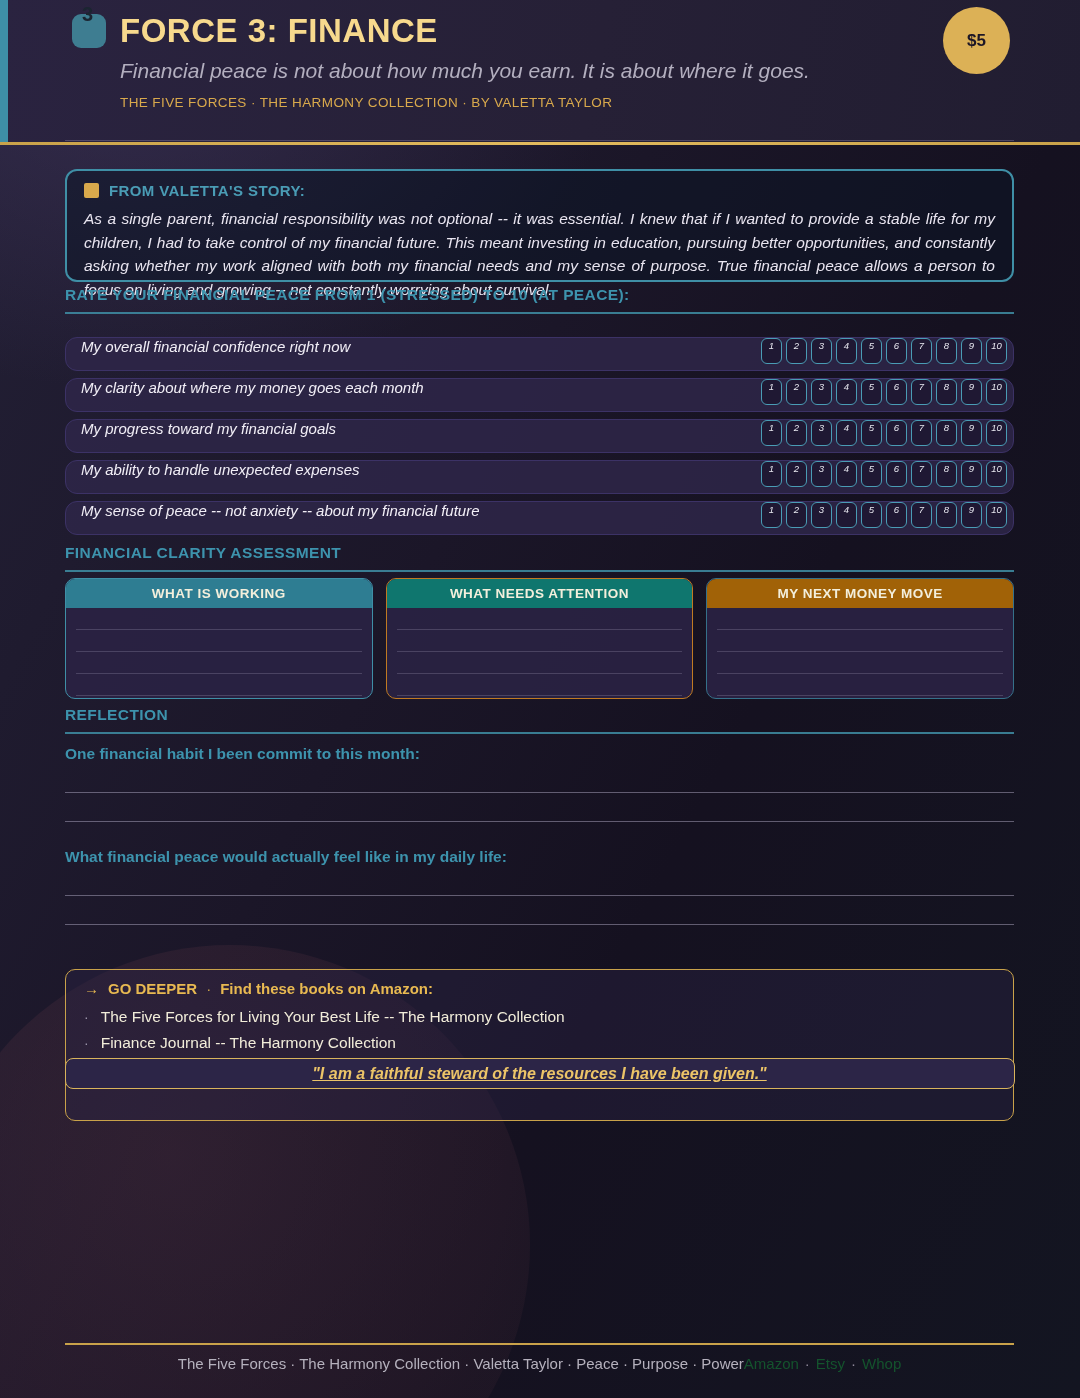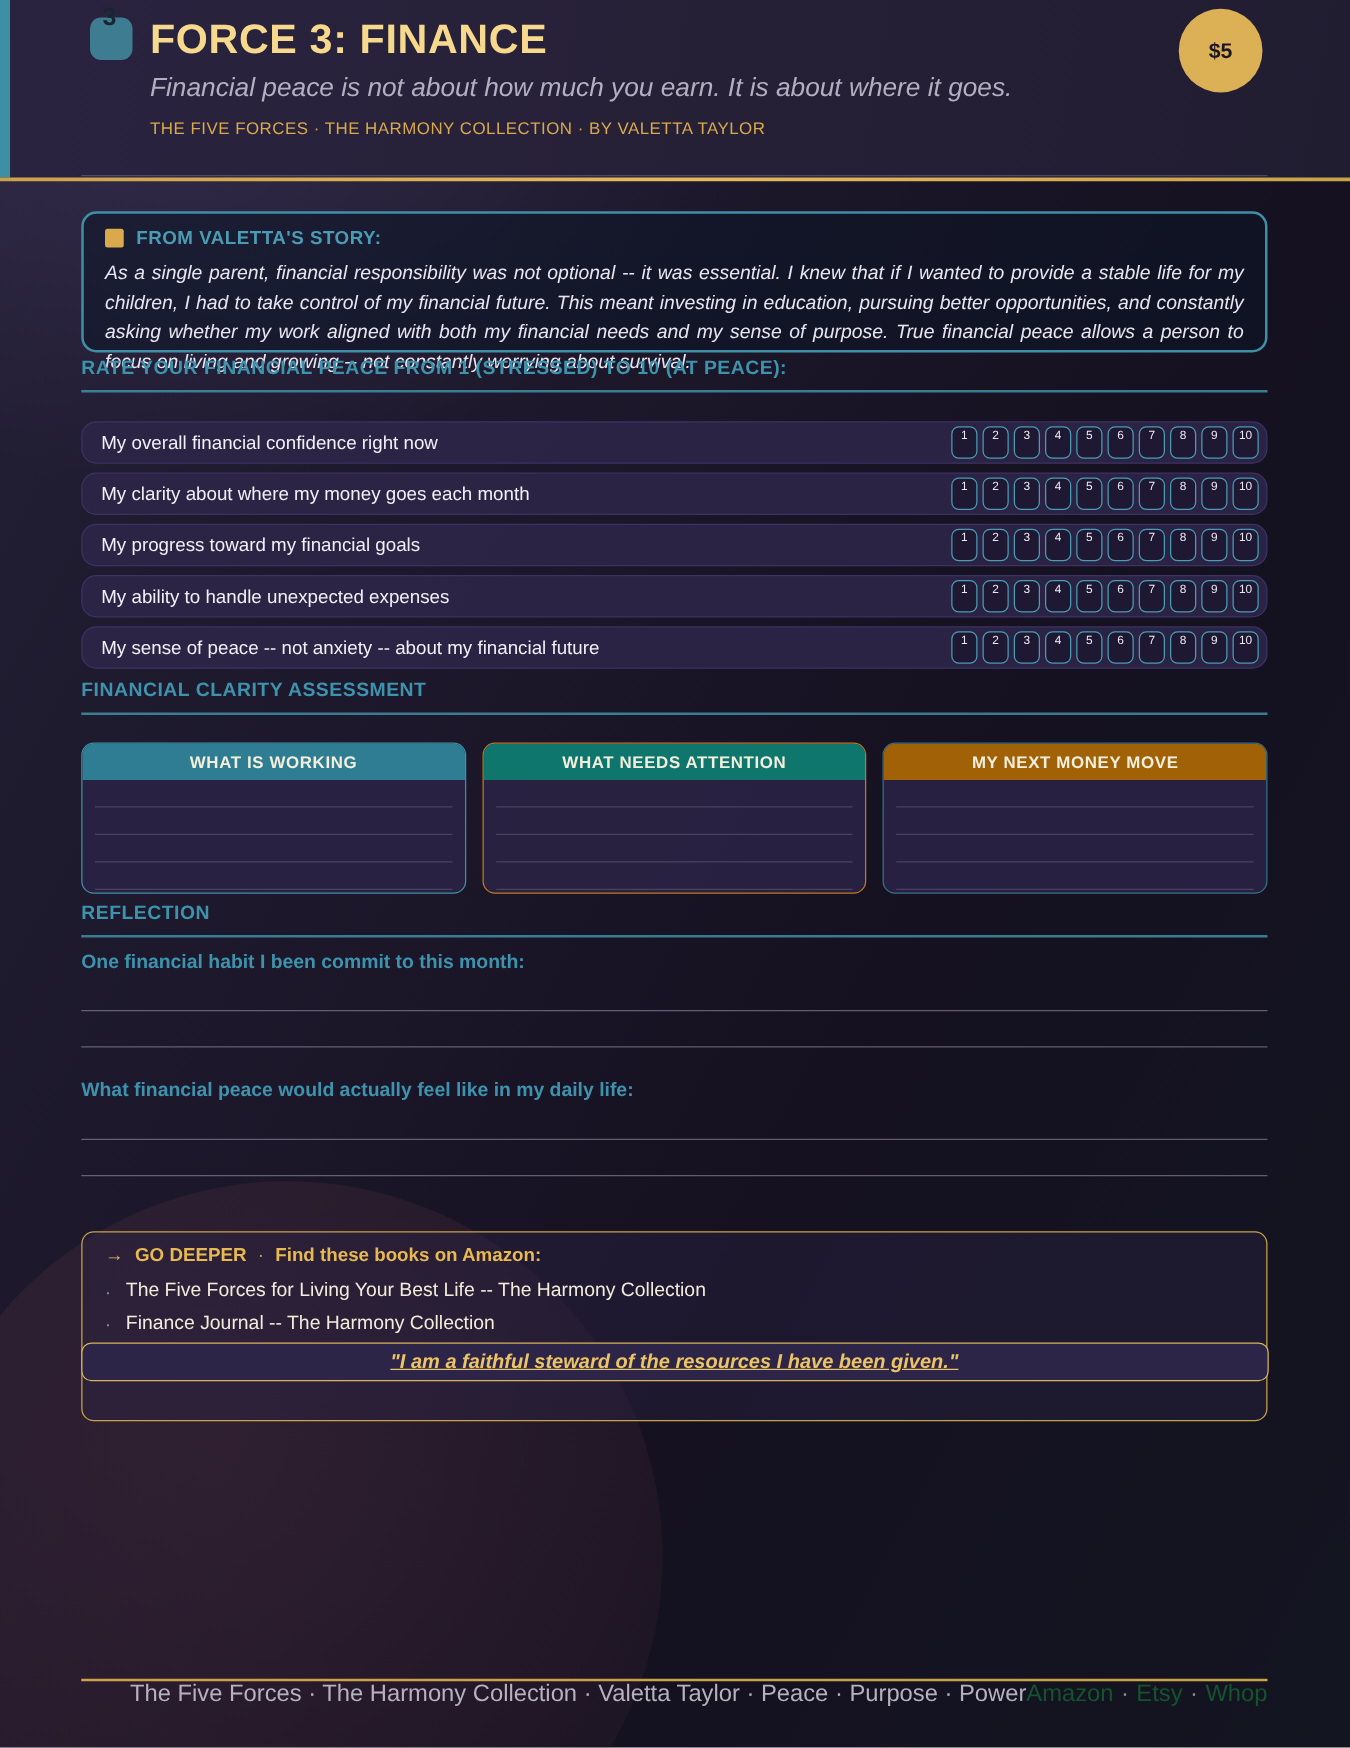--- a/index.html
+++ b/index.html
@@ -79,34 +79,35 @@
   .h-rate { margin-top:4px; position:relative; z-index:0; }
   .h-assess { margin-top:9px; }
   .h-reflect { margin-top:7px; }
 
   
   .rating-rows { margin-top:23px; }
   .rating-row {
     height:34px; margin-bottom:7px;
     background:rgba(45,37,72,0.88);
     border:1px solid #3c3266; border-radius:12px;
-    display:flex; align-items:center; justify-content:space-between;
+    display:flex; justify-content:space-between;
     padding:0 6px 0 15px;
+    font-style:italic;
   }
   .rating-label { font-size:15px; color:#f2eff7; }
   .scale { display:flex; gap:4px; }
   .scale-box {
     width:21px; height:26px;
     border:1px solid #4a9cb5; border-radius:6px;
     background:rgba(22,17,38,0.55);
     font-size:9.5px; color:#e8e8f0; text-align:center; padding-top:2px; line-height:1;
   }
 
   
-  .cards { display:flex; gap:13px; margin-top:22px; }
+  .cards { display:flex; gap:13px; margin-top:6px; }
   .card { flex:1; border-radius:10px; overflow:hidden; background:rgba(42,34,68,0.9); }
   .card-head {
     height:29px; display:flex; align-items:center; justify-content:center;
     font-size:13.5px; font-weight:bold; color:#f3efdc; letter-spacing:0.5px;
   }
   .card-0 { border:1.5px solid #3f8fa6; } .card-0 .card-head { background:#2e7d92; }
   .card-1 { border:1.5px solid #c07a22; } .card-1 .card-head { background:#0f766e; }
   .card-2 { border:1.5px solid #35718a; } .card-2 .card-head { background:#a16207; }
   .card-body { height:90px; padding:0 10px; }
   .card-line { height:22px; border-bottom:1px solid rgba(210,205,230,0.20); }
@@ -137,23 +138,23 @@
     display:flex; align-items:center; justify-content:center;
   }
   .quote-text {
     font-size:16px; font-weight:bold; font-style:italic; color:#ecc468;
     text-decoration:underline;
   }
 
   
   footer {
     position:absolute; left:65px; right:66px; top:1343px; z-index:2;
-    border-top:2px solid #c9a24a; padding-top:0;
-    display:flex; justify-content:flex-end;
-    font-size:19px; color:#b5b1bd;
+    border-top:2px solid #c9a24a; padding-top:10px;
+    display:flex; justify-content:center;
+    font-size:15px; color:#b5b1bd;
   }
   .f-links { display:flex; gap:6px; }
   .f-link { color:#14532d; cursor:pointer; }
   .f-dot { color:#8d8799; }
 </style>
 </head>
 <body>
 
 <div class="decor-circle"></div>
 

